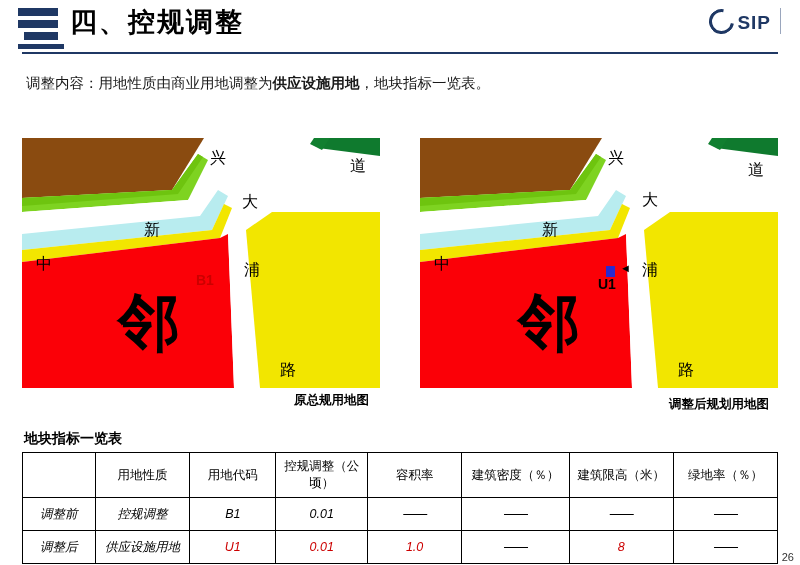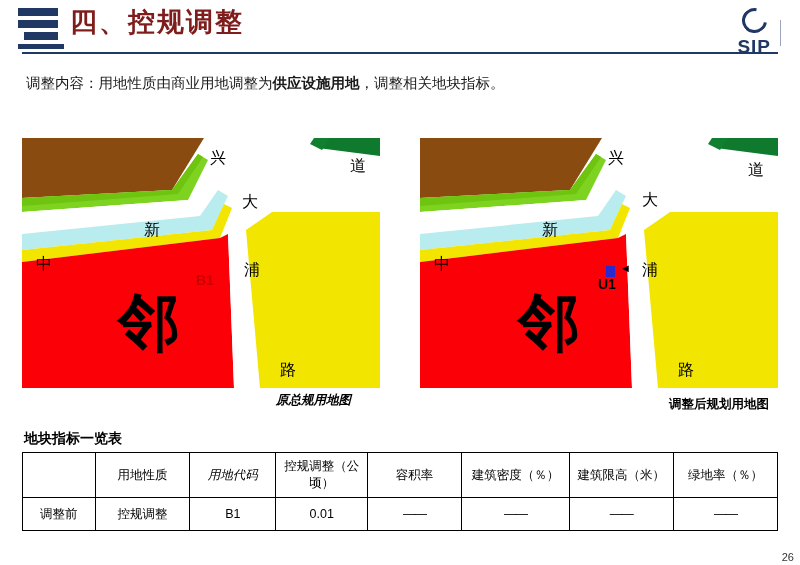--- a/index.html
+++ b/index.html
@@ -39,48 +39,47 @@
   .header-bars .bar.b2 { top: 12px; }
   .header-bars .bar.b3 { top: 24px; left: 6px; width: 34px; }
   .header-bars .bar.b4 { top: 36px; left: 0px; width: 46px; height: 5px; }
 
   .header-title {
     position: absolute;
     left: 70px;
     top: 4px;
     font-size: 27px;
     font-weight: bold;
-    color: #7f1d1d;
+    color: #000000;
     letter-spacing: 2px;
   }
   .header-rule {
     position: absolute;
     left: 22px;
     top: 52px;
     width: 756px;
     height: 2px;
     background: #1f3864;
   }
   .logo {
     position: absolute;
     right: 16px;
     top: 8px;
     display: flex;
     align-items: center;
     gap: 6px;
   }
   .logo-sip {
     display: flex;
-    align-items: center;
+    align-items: flex-end;
     gap: 3px;
     color: #1f3864;
     font-weight: bold;
     font-size: 19px;
     letter-spacing: 1px;
-    flex-direction: column;
   }
   .logo-swirl {
     width: 19px; height: 19px;
     border: 3px solid #1f3864;
     border-radius: 50%;
     border-right-color: transparent;
     transform: rotate(-35deg);
   }
   .logo-sep {
     width: 1px; height: 26px;
@@ -124,21 +123,21 @@
   .map.right { left: 420px; }
 
   .map svg { display: block; }
 
   .map-caption {
     position: absolute;
     font-size: 12.5px;
     font-weight: bold;
     color: #000;
   }
-  .cap-left  { left: 276px; top: 392px; font-style: italic; }
+  .cap-left  { left: 294px; top: 392px; }
   .cap-right { left: 669px; top: 396px; }
 
   
   .mlabel {
     position: absolute;
     font-size: 15px;
     color: #000;
     font-weight: normal;
   }
   .mlabel.big { font-size: 16px; }
@@ -183,21 +182,21 @@
     font-size: 12.5px;
   }
   table.idx td, table.idx th {
     border: 1px solid #000;
     text-align: center;
     vertical-align: middle;
     padding: 4px 2px;
     font-weight: normal;
   }
   table.idx thead td { height: 36px; }
-  table.idx tbody td { height: 24px; }
+  table.idx tbody td { height: 24px; font-style: italic; }
   .c-red { color: #cc0000; font-weight: bold; }
   .dash { letter-spacing: -1px; }
 
   .page-num {
     position: absolute;
     right: 6px;
     bottom: 2px;
     font-size: 11px;
     color: #333;
   }
@@ -217,21 +216,21 @@
   <div class="logo">
     <div class="logo-sip">
       <span class="logo-swirl"></span>
       <span>SIP</span>
     </div>
     <div class="logo-sep"></div>
   </div>
 </div>
 
 <div class="intro">
-  <span>调整内容：用地性质由商业用地调整为</span><b>供应设施用地</b><span>，调整相关地块指标。</span>
+  <span>调整内容：用地性质由商业用地调整为</span><b>供应设施用地</b><span>，地块指标一览表。</span>
 </div>
 
 <div class="map left">
   <svg width="358" height="250" viewBox="0 0 358 250">
     <rect x="0" y="0" width="358" height="250" fill="#ffffff"></rect>
 
     <polygon points="0,0 182,0 150,52 0,60" fill="#8a4b10"></polygon>
 
     <polygon points="0,60 150,52 176,16 186,22 166,62 0,74" fill="#7ed321"></polygon>
     <polygon points="0,60 150,52 176,16 181,19 156,56 0,68" fill="#6ec40f"></polygon>
@@ -297,35 +296,45 @@
 <span class="marker-arrow" style="left:620px; top:262px;">◄</span>
 <span class="code-label" style="left:598px; top:276px; color:#000;">U1</span>
 <span class="map-caption cap-right">调整后规划用地图</span>
 
 <div class="table-title">地块指标一览表</div>
 <table class="idx">
   <thead>
     <tr>
       <td style="width:72px;"></td>
       <td style="width:96px;margin-left:48px;">用地性质</td>
-      <td style="width:86px;font-style:italic;">用地代码</td>
+      <td style="width:86px;">用地代码</td>
       <td style="width:92px;">控规调整（公顷）</td>
       <td style="width:94px;">容积率</td>
       <td style="width:108px;">建筑密度（％）</td>
       <td style="width:104px;">建筑限高（米）</td>
       <td style="width:104px;">绿地率（％）</td>
     </tr>
   </thead>
   <tbody>
     <tr>
       <td>调整前</td>
       <td>控规调整</td>
       <td>B1</td>
       <td>0.01</td>
       <td class="dash">——</td>
       <td class="dash">——</td>
       <td class="dash">——</td>
       <td class="dash">——</td>
     </tr>
+    <tr>
+      <td>调整后</td>
+      <td>供应设施用地</td>
+      <td class="c-red">U1</td>
+      <td class="c-red">0.01</td>
+      <td class="c-red">1.0</td>
+      <td class="dash">——</td>
+      <td class="c-red">8</td>
+      <td class="dash">——</td>
+    </tr>
   </tbody>
 </table>
 
 <div class="page-num">26</div>
 
 </body></html>

